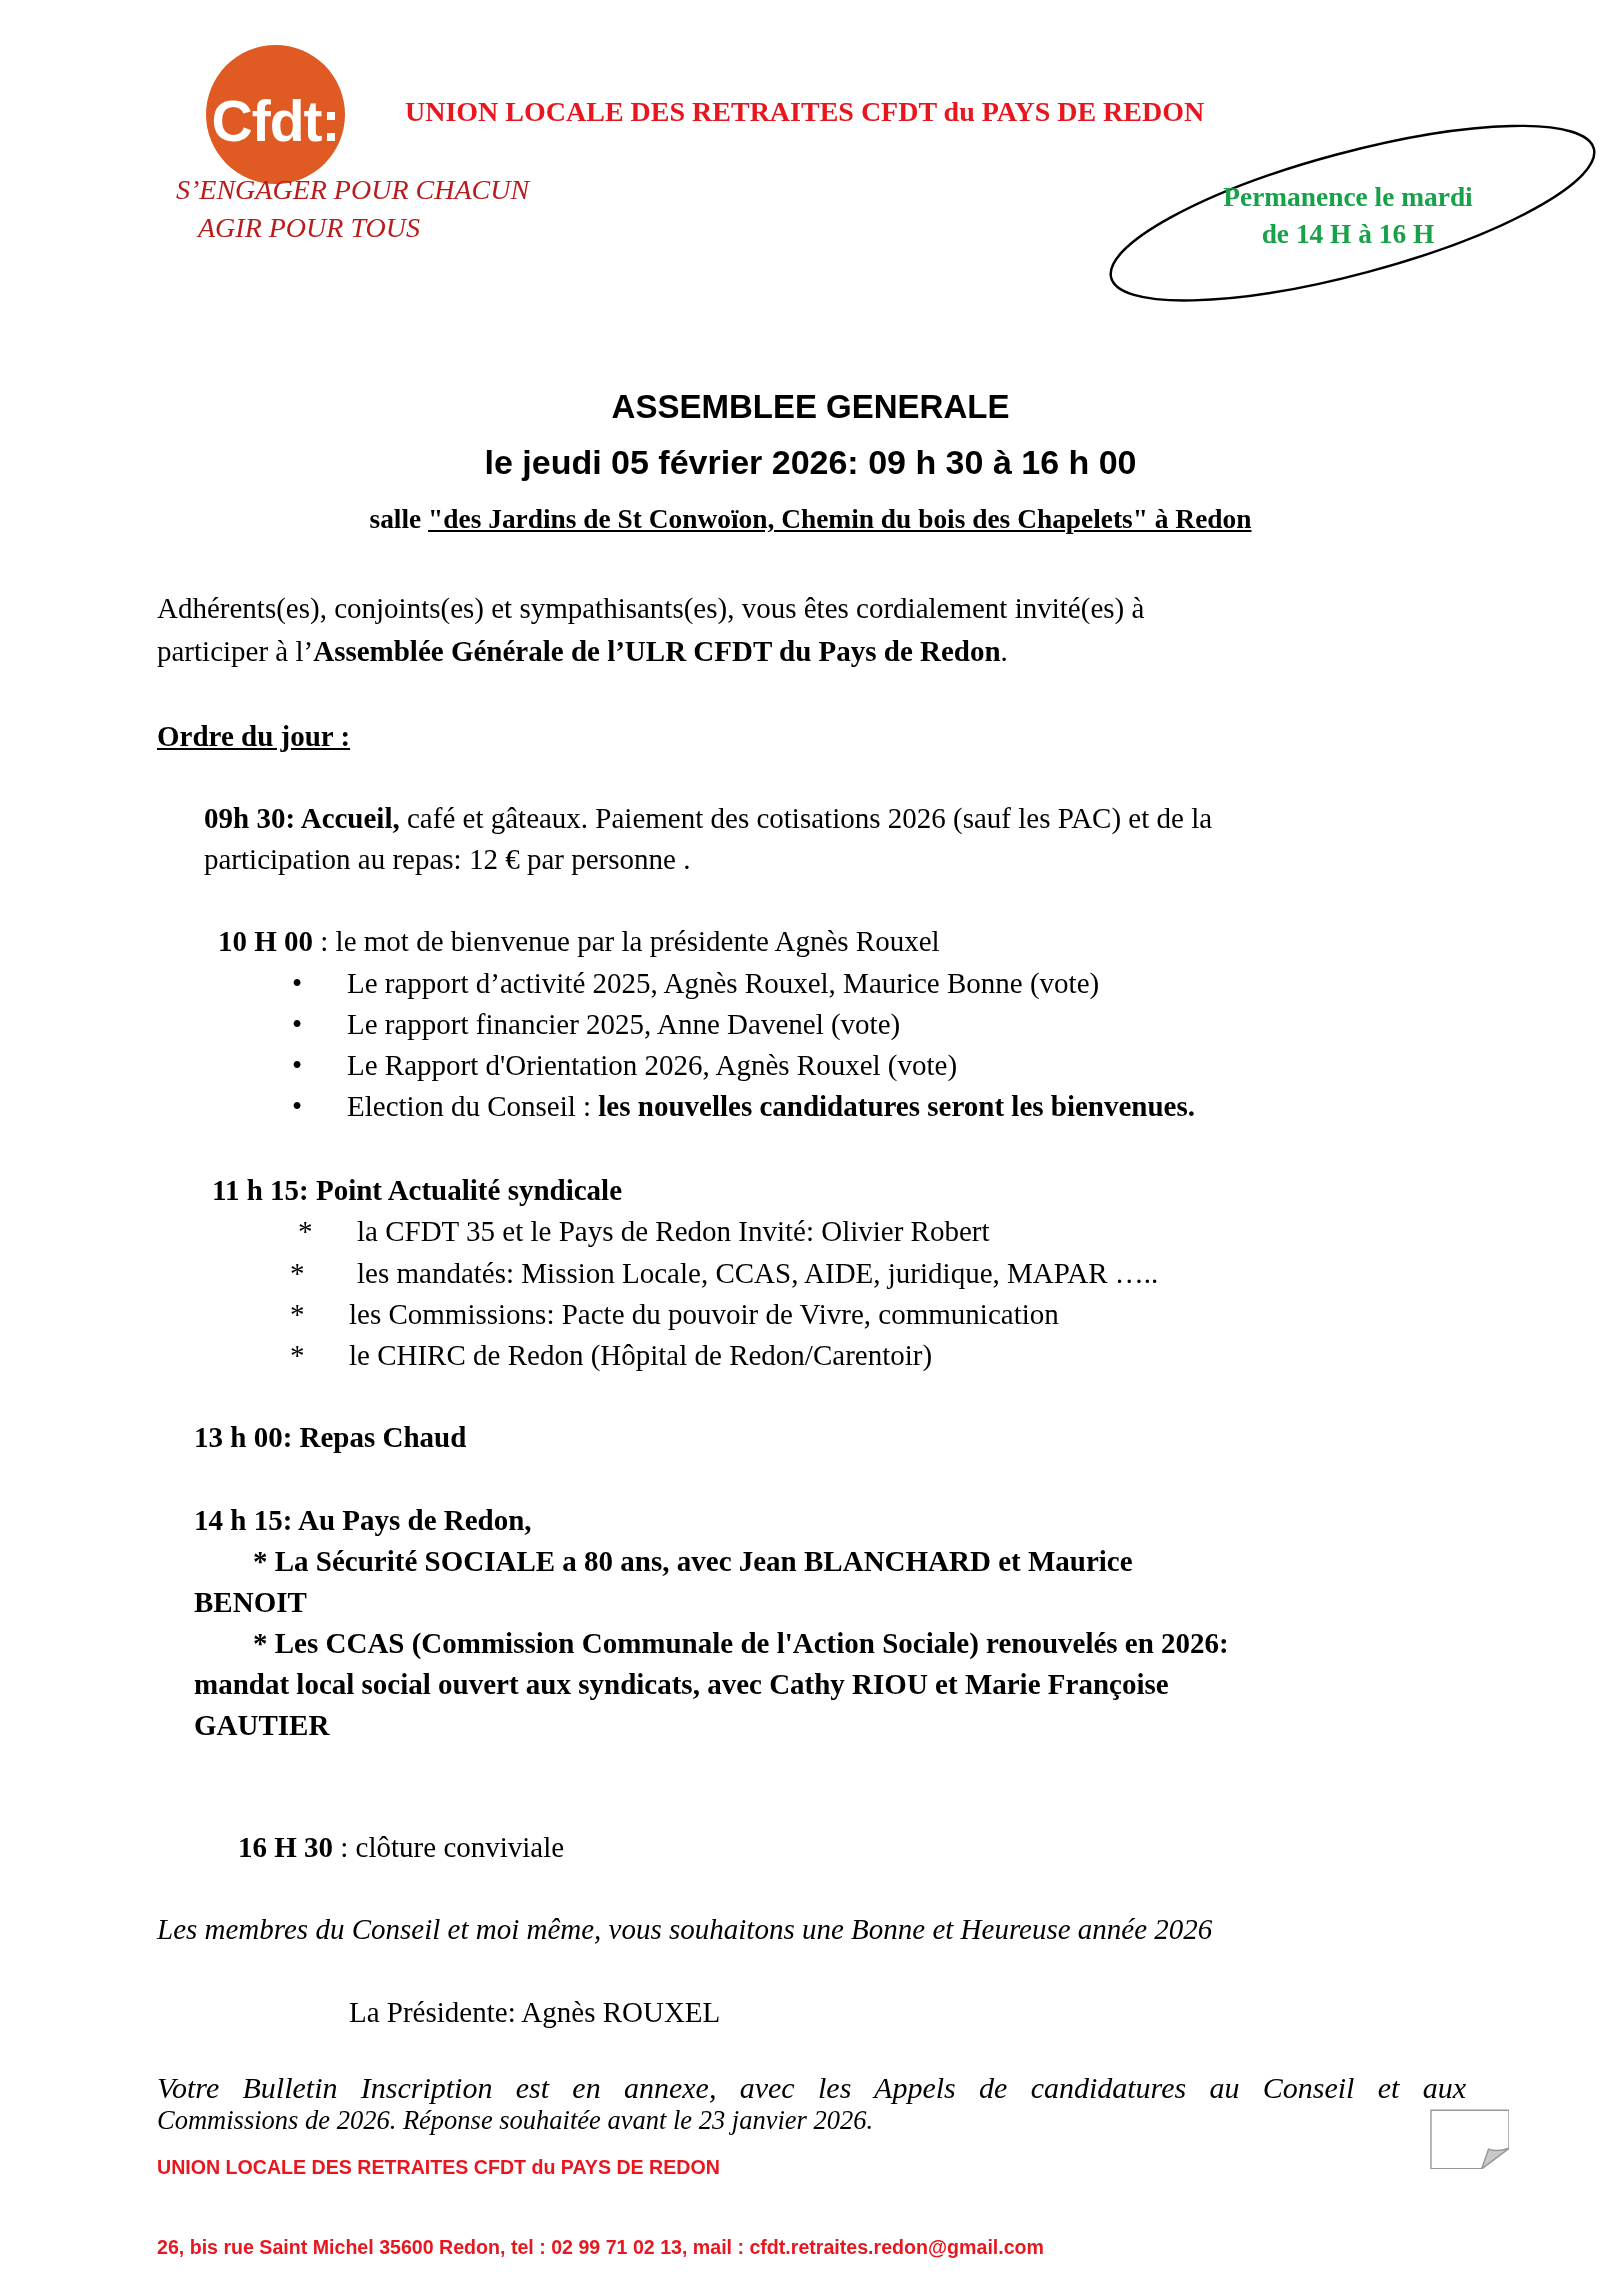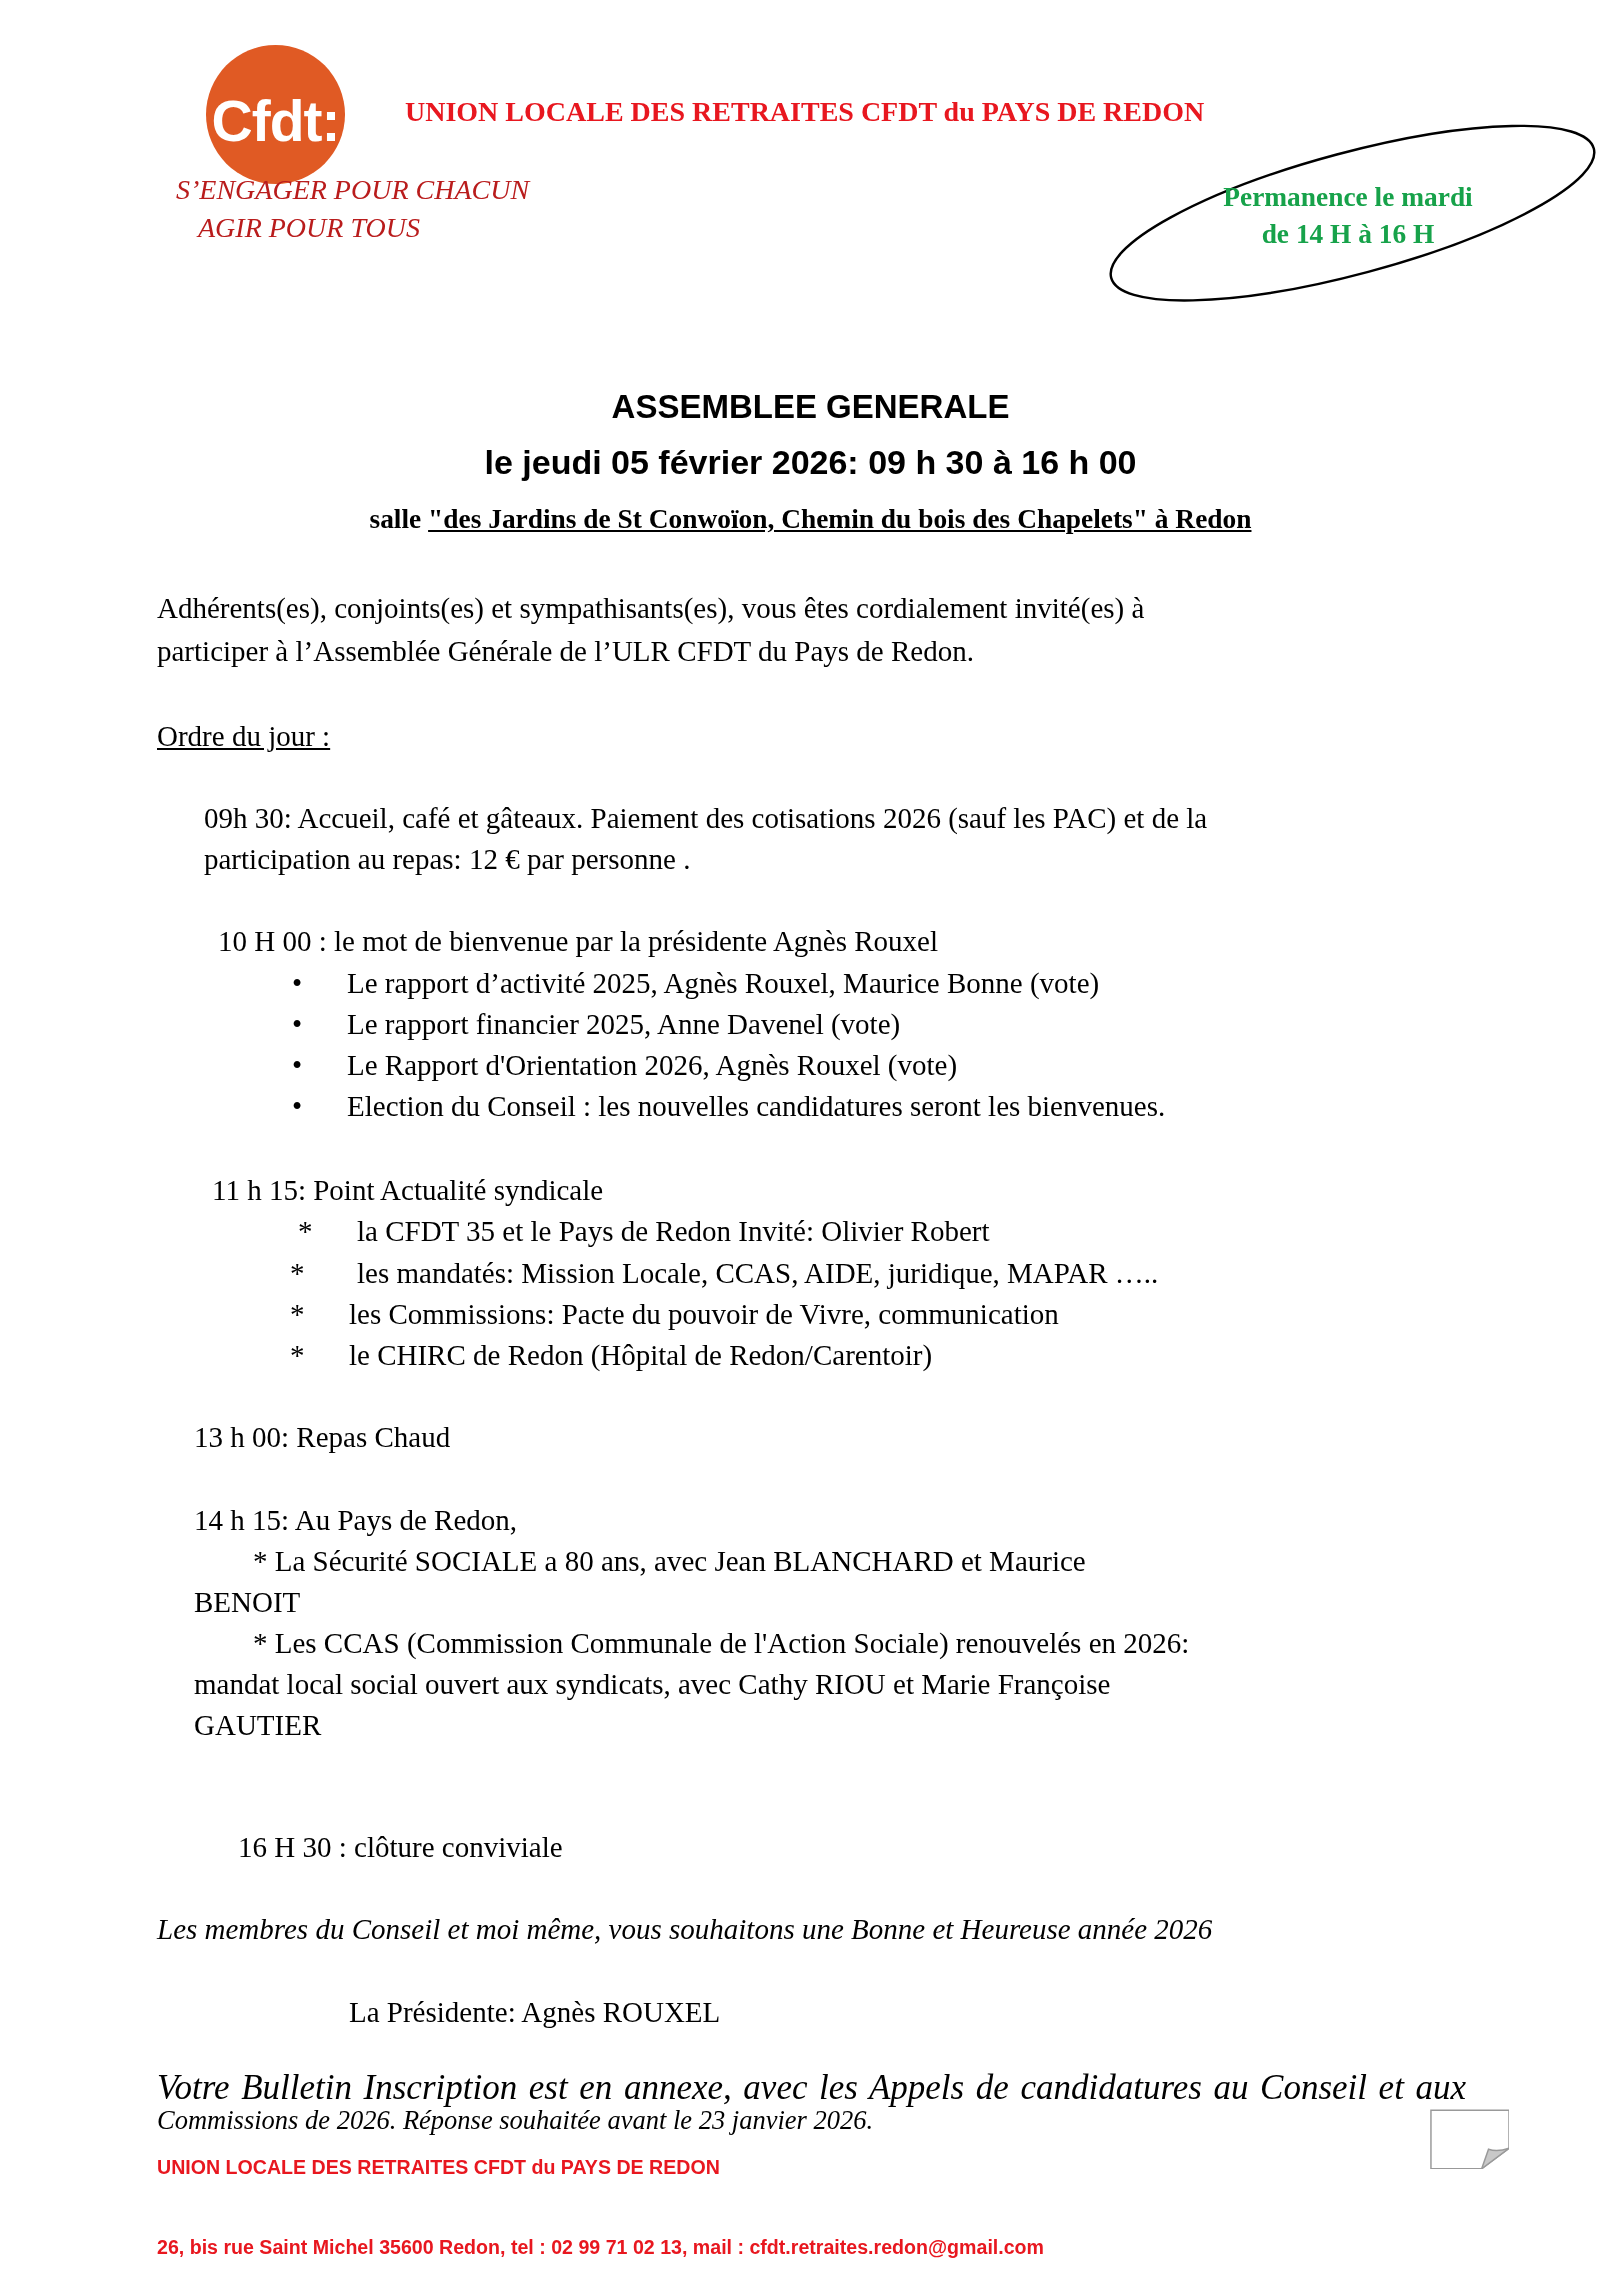--- a/index.html
+++ b/index.html
@@ -20,21 +20,21 @@
                  color: #17a24a; font-weight: bold; font-size: 27.4px; line-height: 37px; }
 
     
     .center { position: absolute; left: 0; width: 1621px; text-align: center; }
     .h1 { top: 388px; font-family: "Liberation Sans", sans-serif; font-weight: bold; font-size: 33px; }
     .h2 { top: 443px; font-family: "Liberation Sans", sans-serif; font-weight: bold; font-size: 34px; }
     .venue { top: 504px; font-size: 27.4px; font-weight: bold; }
     .venue u { text-decoration: underline; }
 
     .p { position: absolute; font-size: 29px; line-height: 41px; }
-    .b { font-weight: normal; }
+    .b { font-weight: bold; }
     .u { text-decoration: underline; }
     .bullet-row { position: absolute; font-size: 29px; line-height: 41px; white-space: nowrap; }
     .dot { position: absolute; left: 0; top: 0; font-size: 29px; }
     .item-text { position: absolute; white-space: nowrap; }
 
     .footer-red { position: absolute; color: #e8171f; font-family: "Liberation Sans", sans-serif;
                   font-weight: bold; font-size: 19.6px; white-space: nowrap; }
     .note-icon { position: absolute; left: 1429px; top: 2108px; width: 80px; height: 61px; }
   </style>
 </head>
@@ -119,21 +119,21 @@
 <div class="p b" style="left:253px;top:1623px;white-space:nowrap;">* Les CCAS (Commission Communale de l'Action Sociale) renouvelés en 2026:</div>
 <div class="p b" style="left:194px;top:1664px;white-space:nowrap;">mandat local social ouvert aux syndicats,  avec  Cathy RIOU et Marie Françoise</div>
 <div class="p b" style="left:194px;top:1705px;white-space:nowrap;">GAUTIER</div>
 
 <div class="p" style="left:210px;top:1827px;white-space:nowrap;margin-left:28px;">
   <span class="b">16 H 30</span><span>  : clôture conviviale</span>
 </div>
 
 <div class="p" style="left:157px;top:1909px;white-space:nowrap;font-style:italic;">Les membres du Conseil et moi même, vous souhaitons une Bonne et Heureuse année 2026</div>
 <div class="p" style="left:349px;top:1992px;white-space:nowrap;">La Présidente: Agnès ROUXEL</div>
-<div class="p" style="left:157px;top:2071px;width:1309px;font-style:italic;font-size:35px;line-height:33px;text-align:justify;text-align-last:justify;white-space:nowrap;">Votre Bulletin Inscription est en annexe, avec les Appels de  candidatures au Conseil et aux</div>
+<div class="p" style="left:157px;top:2071px;width:1309px;font-style:italic;font-size:30px;line-height:33px;text-align:justify;text-align-last:justify;white-space:nowrap;">Votre Bulletin Inscription est en annexe, avec les Appels de  candidatures au Conseil et aux</div>
 <div class="p" style="left:157px;top:2104px;white-space:nowrap;font-style:italic;font-size:26.5px;line-height:33px;">Commissions de 2026. Réponse souhaitée avant le 23 janvier 2026.</div>
 
 <svg class="note-icon" viewBox="0 0 82 62">
   <path d="M2 2 L82 2 L82 41 L54 62 L2 62 Z" fill="#fff" stroke="#999" stroke-width="1.5"></path>
   <path d="M54 62 L61 42 Q70 45 82 41 Z" fill="#c8c8c8" stroke="#999" stroke-width="1.5"></path>
 </svg>
 
 <div class="footer-red" style="left:157px;top:2156px;">UNION LOCALE DES RETRAITES CFDT du PAYS DE REDON</div>
 <div class="footer-red" style="left:157px;top:2196px;margin-top:40px;">26, bis rue Saint Michel 35600 Redon,  tel :  02 99 71 02 13, mail :   cfdt.retraites.redon@gmail.com</div>
 

